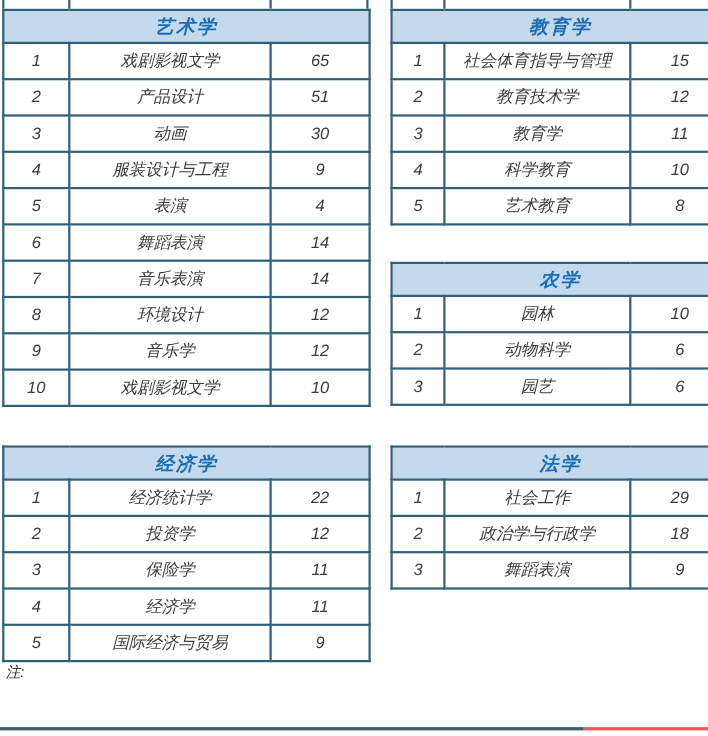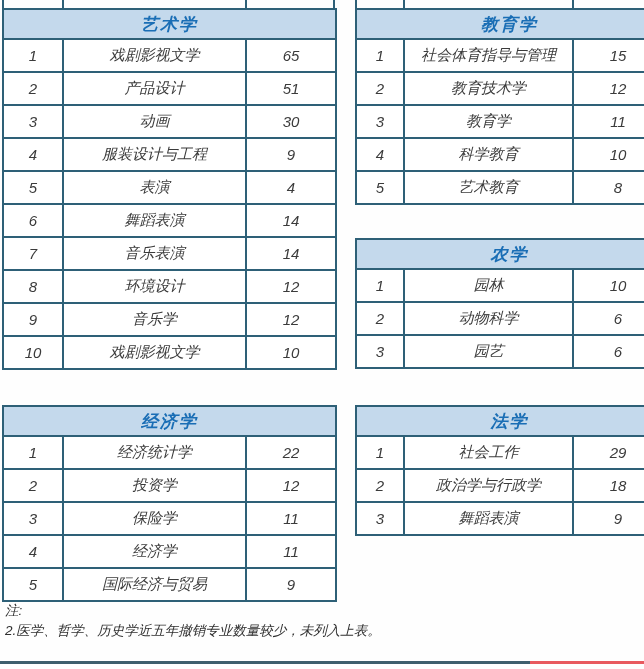--- a/index.html
+++ b/index.html
@@ -299,19 +299,18 @@
         <tr>
           <td>3</td>
           <td>舞蹈表演</td>
           <td>9</td>
         </tr>
       </tbody>
   </table>
 
   <div id="notes">
     <div>注:</div>
-    <div>2.医学、哲学、历史学近五年撤销专业数量较少，未列入上表。</div>
   </div>
 
   <div class="bottom-bar" id="bar-slate"></div>
   <div class="bottom-bar" id="bar-red"></div>
 
 </div>
 
 </body></html>

